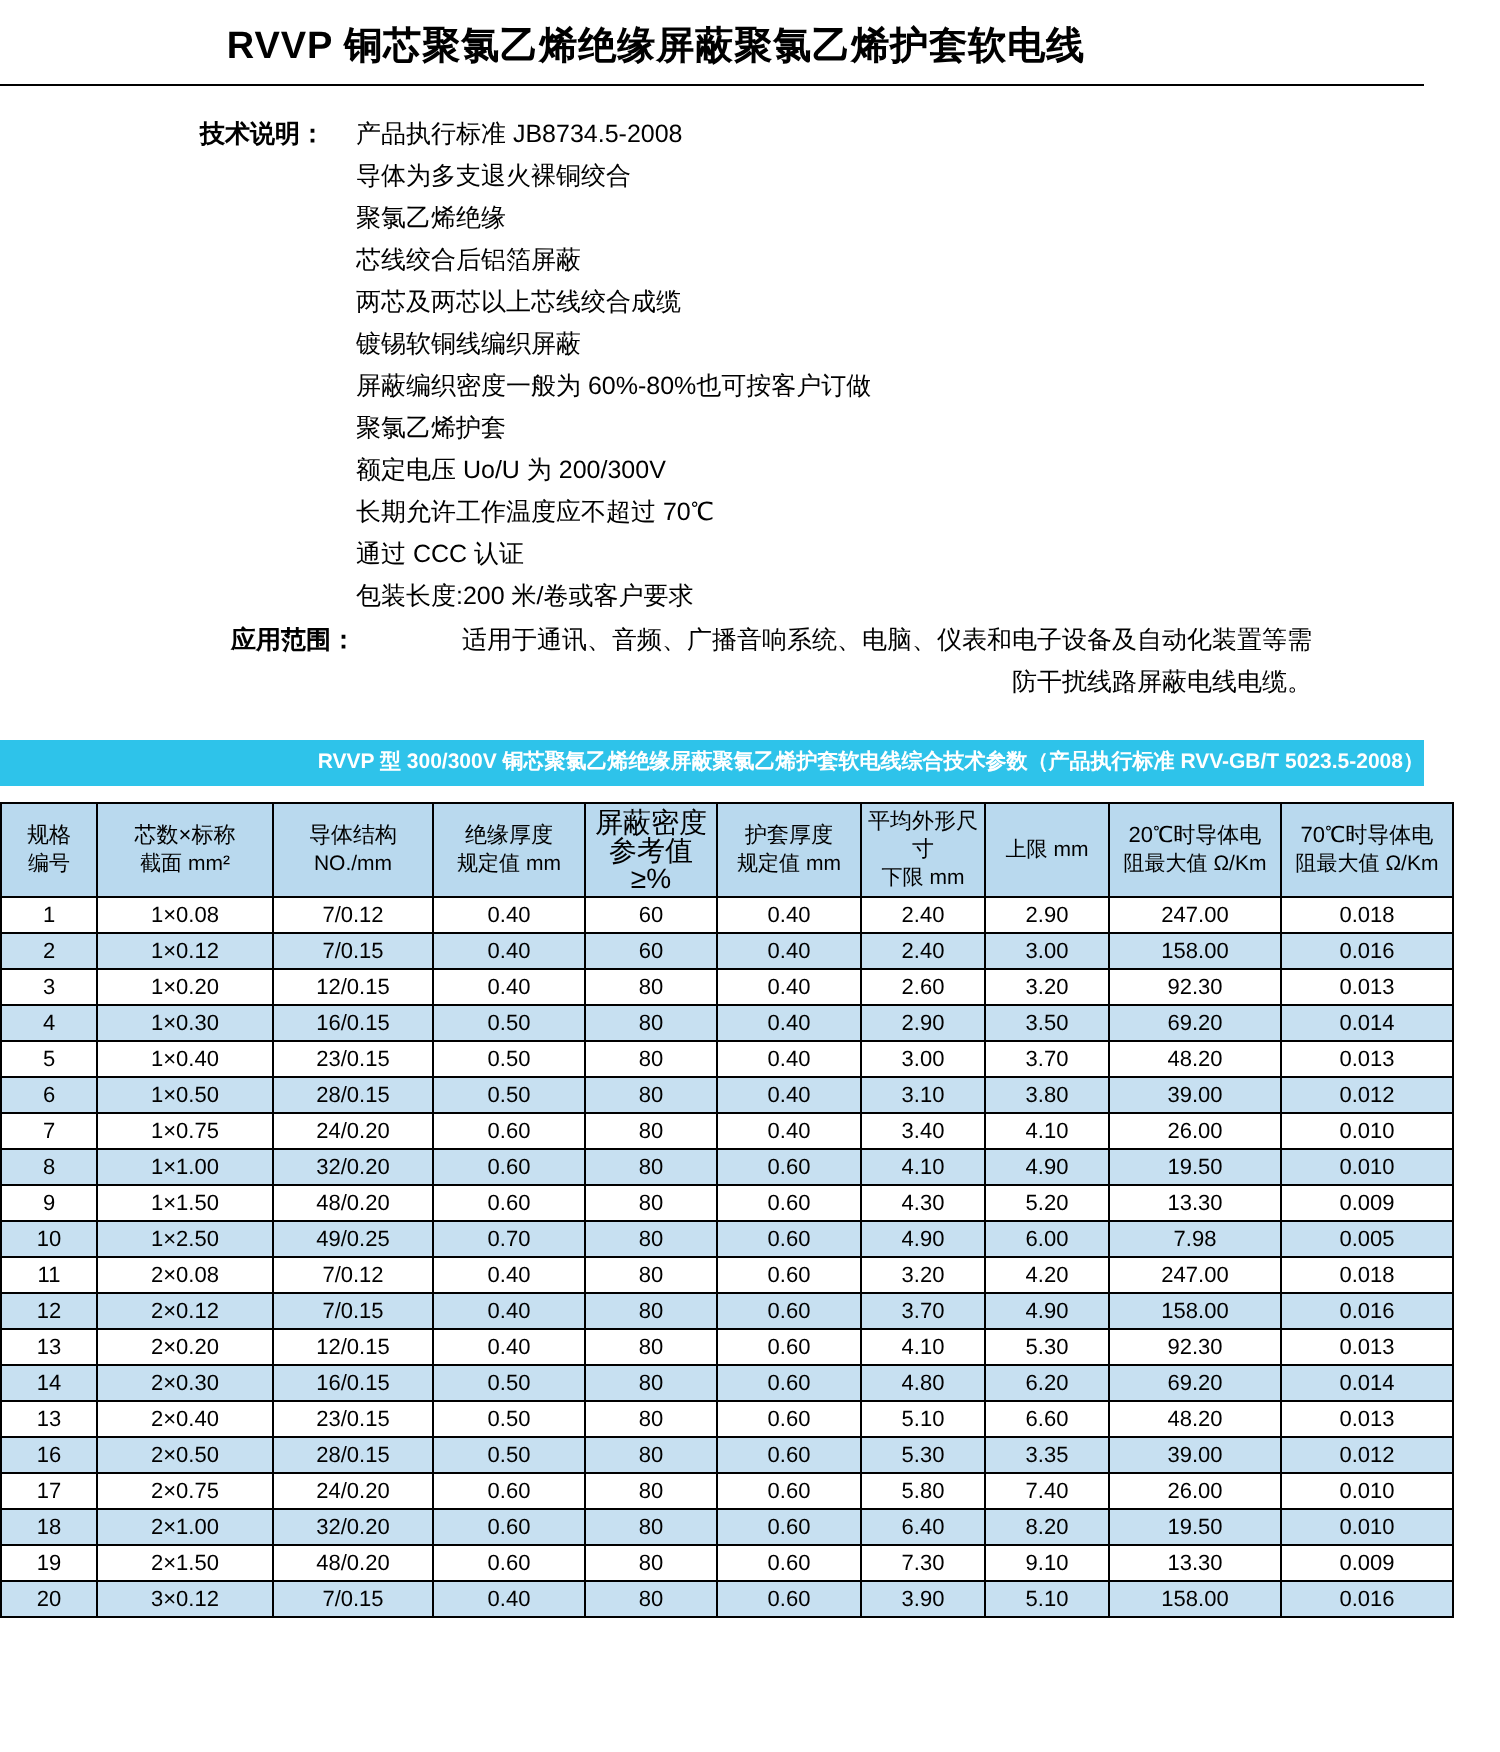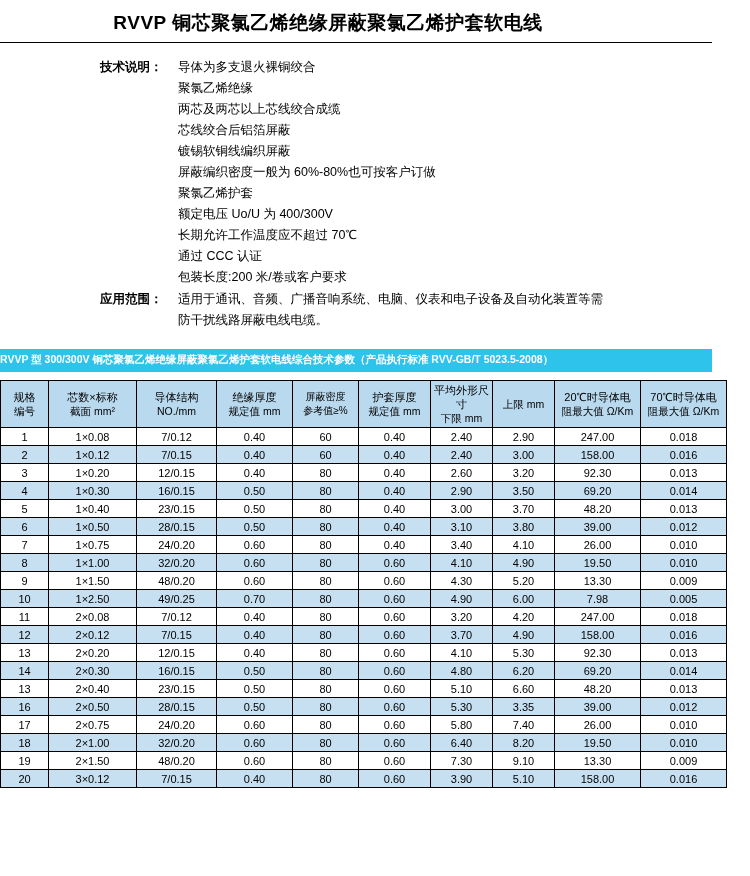--- a/index.html
+++ b/index.html
@@ -52,32 +52,33 @@
   .spec-values {
     flex: 1;
   }
   .spec-values div {
     white-space: nowrap;
   }
   .app-row {
     display: flex;
     align-items: flex-start;
     margin-top: 1px;
+    text-align: right;
   }
   .app-text div {
     white-space: nowrap;
   }
   .banner {
     margin: 18px auto 0 auto;
     width: 712px;
     background: #2ec3ea;
     color: #ffffff;
     font-weight: bold;
     font-size: 10.5px;
-    text-align: left;
+    text-align: right;
     padding: 4px 0 5px 0;
     box-sizing: border-box;
   }
   table.spec-table {
     width: 712px;
     margin: 8px auto 0 auto;
     border-collapse: collapse;
     font-size: 11px;
     table-layout: fixed;
   }
@@ -96,21 +97,21 @@
     line-height: 14px;
     padding: 2px 2px;
   }
   table.spec-table tbody tr.odd td {
     background: #ffffff;
   }
   table.spec-table tbody tr.even td {
     background: #c7e0f1;
   }
   .sub-small {
-    font-size: 10px;
+    font-size: 14px;
   }
   .hdr-sub {
     font-size: 10.5px;
   }
   .col-1 { width: 48px; }
   .col-2 { width: 88px; }
   .col-3 { width: 80px; }
   .col-4 { width: 76px; }
   .col-5 { width: 66px; }
   .col-6 { width: 72px; }
@@ -124,28 +125,29 @@
 
 <div class="page">
 
   <div class="title">RVVP 铜芯聚氯乙烯绝缘屏蔽聚氯乙烯护套软电线</div>
   <div class="title-rule"></div>
 
   <div class="spec-block">
     <div class="spec-row">
       <div class="spec-label">技术说明：</div>
       <div class="spec-values">
+        <div>产品执行标准 JB8734.5-2008</div>
         <div>导体为多支退火裸铜绞合</div>
         <div>聚氯乙烯绝缘</div>
+        <div>芯线绞合后铝箔屏蔽</div>
         <div>两芯及两芯以上芯线绞合成缆</div>
-        <div>芯线绞合后铝箔屏蔽</div>
         <div>镀锡软铜线编织屏蔽</div>
         <div>屏蔽编织密度一般为 60%-80%也可按客户订做</div>
         <div>聚氯乙烯护套</div>
-        <div>额定电压 Uo/U 为 400/300V</div>
+        <div>额定电压 Uo/U 为 200/300V</div>
         <div>长期允许工作温度应不超过 70℃</div>
         <div>通过 CCC 认证</div>
         <div>包装长度:200 米/卷或客户要求</div>
       </div>
     </div>
 
     <div class="spec-row app-row">
       <div class="spec-label">应用范围：</div>
       <div class="spec-values app-text">
         <div>适用于通讯、音频、广播音响系统、电脑、仪表和电子设备及自动化装置等需</div>

